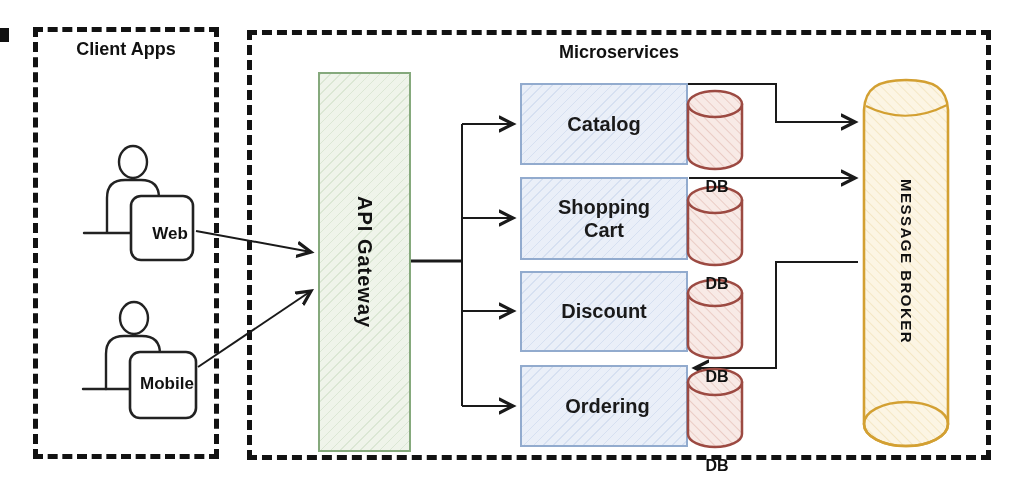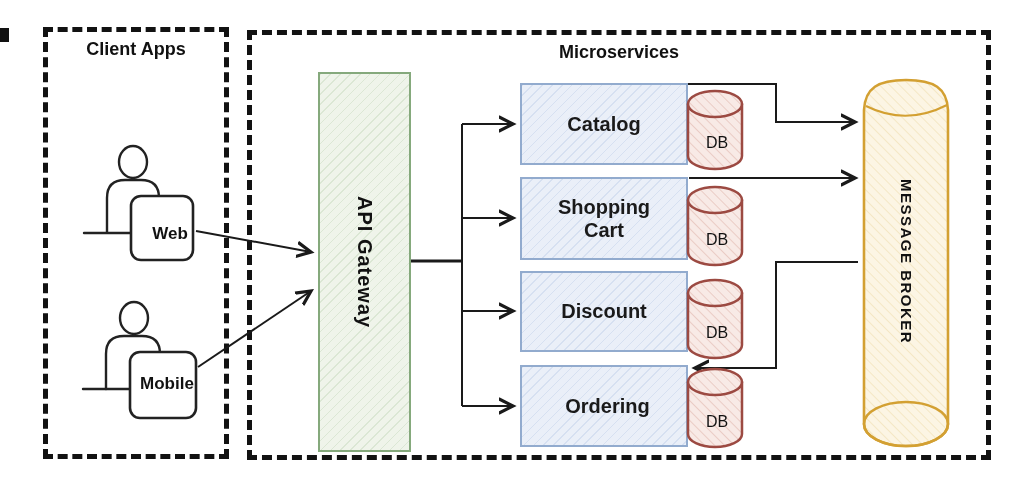--- a/index.html
+++ b/index.html
@@ -2,21 +2,21 @@
 <html><head>
 <meta charset="utf-8">
 <style>
   html,body{margin:0;padding:0;background:#ffffff;}
   .canvas{
     position:relative;width:1031px;height:497px;background:#ffffff;overflow:hidden;
     font-family:"Liberation Sans", sans-serif;color:#1a1a1a;
   }
   .box-dashed{position:absolute;border:5px dashed #121212;box-sizing:border-box;background:transparent;}
   .group-title{position:absolute;top:7px;left:0;right:0;text-align:center;font-weight:bold;font-size:18px;color:#111;}
-  .client-apps{left:43px;top:27px;width:186px;height:432px;}
+  .client-apps{left:33px;top:27px;width:186px;height:432px;}
   .microservices{left:247px;top:30px;width:744px;height:430px;}
 
   .gateway{
     position:absolute;left:318px;top:72px;width:93px;height:380px;box-sizing:border-box;
     border:2px solid #85a97c;
     background:repeating-linear-gradient(135deg,#dbe7d4 0 1px,rgba(0,0,0,0) 1px 7px),#eff4ea;
     display:flex;align-items:center;justify-content:center;
   }
   .svc{
     position:absolute;left:520px;width:168px;box-sizing:border-box;
@@ -34,21 +34,21 @@
   .gateway-label{font-weight:bold;font-size:20px;letter-spacing:1px;color:#111;}
   .broker-label-wrap{
     position:absolute;left:862px;top:82px;width:88px;height:360px;
     display:flex;align-items:center;justify-content:center;pointer-events:none;
   }
   .broker-label{font-weight:bold;font-size:15px;letter-spacing:1.5px;color:#111;}
 
   .overlay{position:absolute;left:0;top:0;}
   .abs-svg{position:absolute;}
 
-  .db-label{position:absolute;width:46px;text-align:center;font-weight:normal;font-size:16px;color:#111;}
+  .db-label{position:absolute;width:46px;text-align:center;font-weight:bold;font-size:16px;color:#111;margin-top:44px;}
   .db-label-0{left:694px;top:134px;}
   .db-label-1{left:694px;top:231px;}
   .db-label-2{left:694px;top:324px;}
   .db-label-3{left:694px;top:413px;}
 
   .user-label{position:absolute;text-align:center;font-weight:bold;font-size:17px;color:#111;}
   .user-label-web{left:131px;top:224px;width:78px;}
   .user-label-mobile{left:128px;top:374px;width:78px;}
 
   .stray-mark{position:absolute;left:0;top:28px;width:9px;height:14px;background:#111;}

